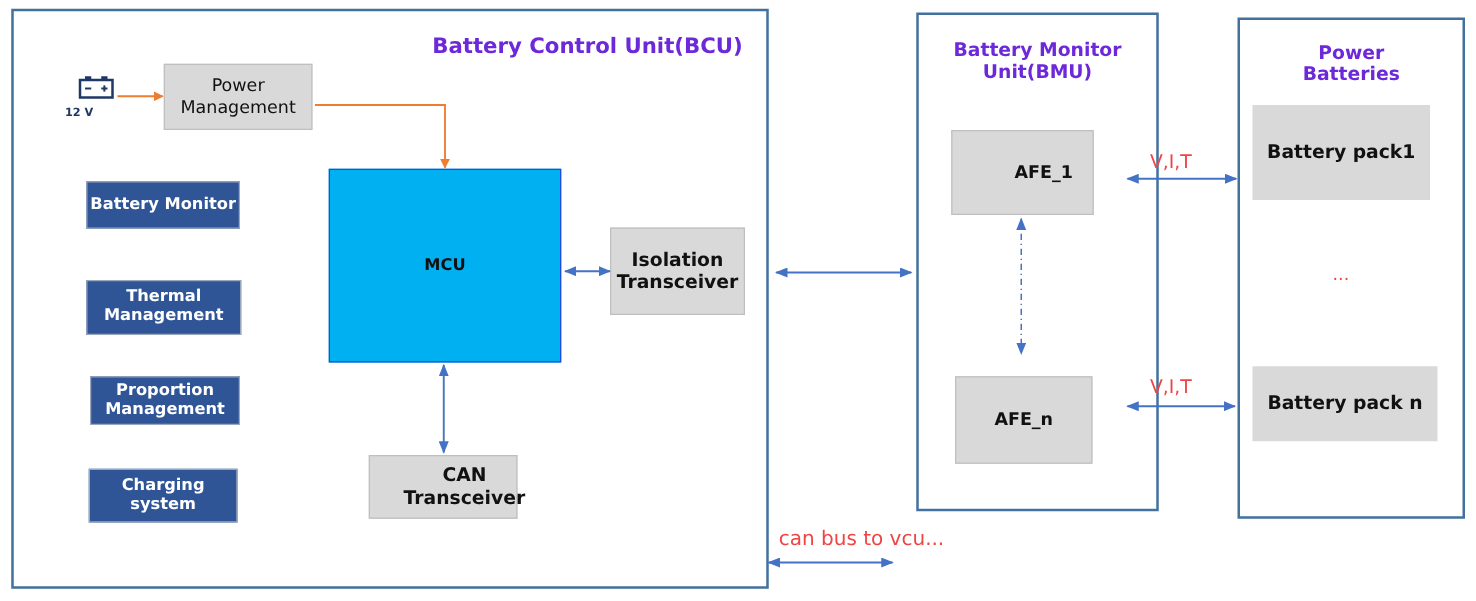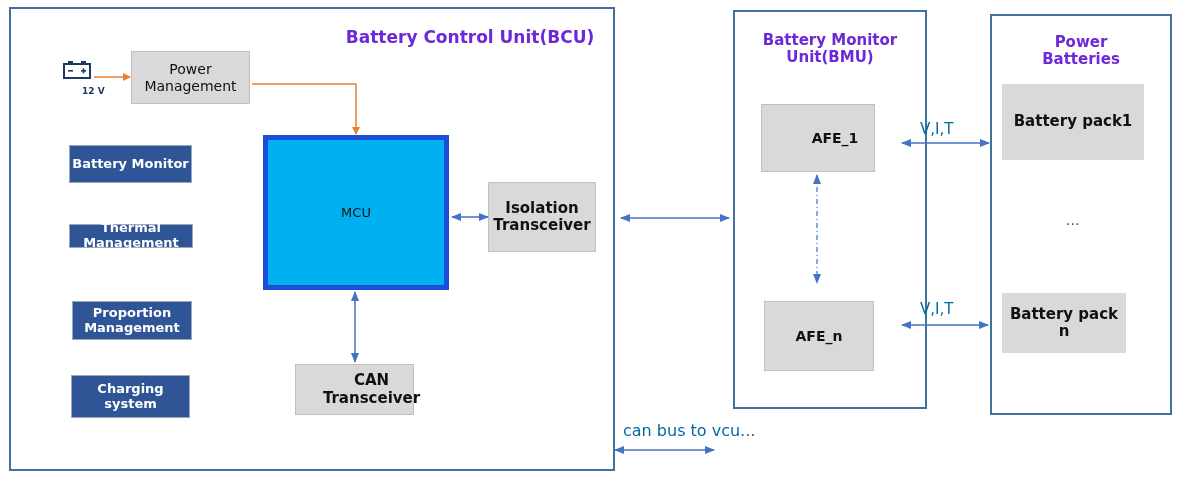--- a/index.html
+++ b/index.html
@@ -5,23 +5,23 @@
   html, body { margin: 0; padding: 0; background: #ffffff; }
   body { width: 1181px; height: 481px; position: relative; overflow: hidden;
          font-family: "DejaVu Sans", sans-serif; }
   .frame { position: absolute; box-sizing: border-box; border: 2px solid #41719c; background: #fff; }
   .title { position: absolute; font-weight: bold; color: #6d28d9; text-align: center; line-height: 1.15; }
   .gbox { position: absolute; box-sizing: border-box; background: #d9d9d9; border: 1px solid #bfbfbf;
           display: flex; align-items: center; justify-content: center; text-align: center; color: #111; line-height: 1.15; }
   .bbox { position: absolute; box-sizing: border-box; background: #2f5597; border: 1px solid #9aa7bd;
           display: flex; align-items: center; justify-content: center; text-align: center; color: #fff;
           font-weight: bold; font-size: 13px; line-height: 1.15; }
-  .mcu { position: absolute; box-sizing: border-box; background: #00b0f0; border: 5px solid #1d4ed8;
-         display: flex; align-items: center; justify-content: center; font-weight: normal; font-size: 13px; color: #111; }
-  .label { position: absolute; color: #0369a1; white-space: nowrap; }
+  .mcu { position: absolute; box-sizing: border-box; background: #00b0f0; border: 1px solid #1d4ed8;
+         display: flex; align-items: center; justify-content: center; font-weight: bold; font-size: 13px; color: #111; }
+  .label { position: absolute; color: #ef4444; white-space: nowrap; }
   svg.wires { position: absolute; left: 0; top: 0; }
 </style>
 </head>
 <body>
 
 <div class="frame" style="left:9px;top:7px;width:606px;height:464px;"></div>
 <div class="frame" style="left:733px;top:10px;width:194px;height:399px;"></div>
 <div class="frame" style="left:990px;top:14px;width:182px;height:401px;"></div>
 
 <div class="title" style="left:340px;top:28px;width:260px;font-size:17px;text-align:center;">Battery Control Unit(BCU)</div>
@@ -33,21 +33,21 @@
 <div style="position:absolute;left:62px;top:60px;width:30px;height:20px;">
   <svg width="30" height="20" viewBox="0 0 30 20">
     <rect x="6" y="1" width="5" height="3" fill="#1f3864"></rect>
     <rect x="19" y="1" width="5" height="3" fill="#1f3864"></rect>
     <rect x="2" y="4" width="26" height="14" fill="none" stroke="#1f3864" stroke-width="2"></rect>
     <rect x="6" y="10" width="5" height="1.6" fill="#1f3864"></rect>
     <rect x="19" y="10" width="5" height="1.6" fill="#1f3864"></rect>
     <rect x="20.7" y="8.3" width="1.6" height="5" fill="#1f3864"></rect>
   </svg>
 </div>
-<div class="label" style="left:82px;top:86px;font-size:9px;font-weight:bold;color:#1f3864;">12 V</div>
+<div class="label" style="left:52px;top:86px;font-size:9px;font-weight:bold;color:#1f3864;">12 V</div>
 
 <div class="gbox" style="left:131px;top:51px;width:119px;height:53px;font-size:14px;">
   <span style="white-space:pre-line;">Power
 Management</span>
 </div>
 
 <div class="mcu" style="left:263px;top:135px;width:186px;height:155px;">
   <span>MCU</span>
 </div>
 
@@ -57,21 +57,21 @@
 </div>
 
 <div class="gbox" style="left:295px;top:364px;width:119px;height:51px;font-size:15px;font-weight:bold;padding-left:34px;">
   <span style="white-space:pre-line;">CAN
 Transceiver</span>
 </div>
 
 <div class="bbox" style="left:69px;top:145px;width:123px;height:38px;">
   <span style="white-space:pre-line;">Battery Monitor</span>
 </div>
-<div class="bbox" style="left:69px;top:224px;width:124px;height:24px;">
+<div class="bbox" style="left:69px;top:224px;width:124px;height:44px;">
   <span style="white-space:pre-line;">Thermal
 Management</span>
 </div>
 <div class="bbox" style="left:72px;top:301px;width:120px;height:39px;">
   <span style="white-space:pre-line;">Proportion
 Management</span>
 </div>
 <div class="bbox" style="left:71px;top:375px;width:119px;height:43px;">
   <span style="white-space:pre-line;">Charging
 system</span>
@@ -81,21 +81,21 @@
   <span>AFE_1</span>
 </div>
 <div class="gbox" style="left:764px;top:285px;width:110px;height:70px;font-size:14px;font-weight:bold;margin-top:16px;">
   <span>AFE_n</span>
 </div>
 
 <div class="gbox" style="left:1002px;top:84px;width:142px;height:76px;font-size:15px;font-weight:bold;border:none;">
   <span>Battery pack1</span>
 </div>
 <div class="label" style="left:1066px;top:212px;font-size:14px;">...</div>
-<div class="gbox" style="left:1002px;top:293px;width:124px;height:60px;font-size:15px;font-weight:bold;border:none;">
+<div class="gbox" style="left:1002px;top:293px;width:148px;height:60px;font-size:15px;font-weight:bold;border:none;">
   <span>Battery pack n</span>
 </div>
 
 <div class="label" style="left:920px;top:120px;font-size:15px;">V,I,T</div>
 <div class="label" style="left:920px;top:300px;font-size:15px;">V,I,T</div>
 <div class="label" style="left:623px;top:421px;font-size:16px;">can bus to vcu...</div>
 
 <svg class="wires" width="1181" height="481">
   <defs>
     <marker id="ob" markerWidth="8" markerHeight="8" refX="7" refY="4" orient="auto" markerUnits="userSpaceOnUse">

